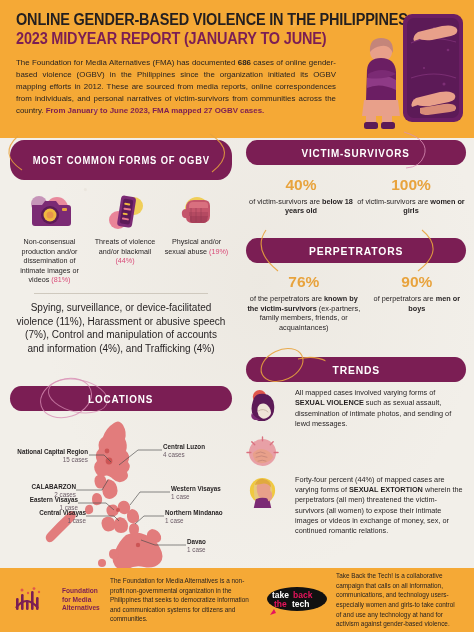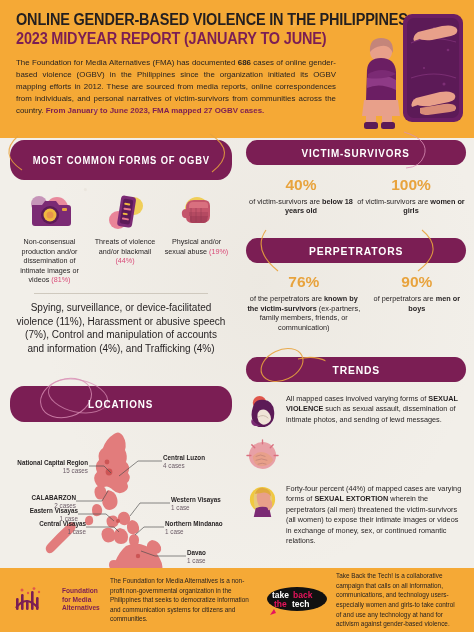--- a/index.html
+++ b/index.html
@@ -78,21 +78,21 @@
   .stat-txt { font-size: 7.3px; color: #231F20; text-align: center; line-height: 1.35; margin-top: 4px; }
   .stat-txt b { font-weight: 700; }
 
   .form-cap { font-size: 7.2px; color: #231F20; text-align: center; line-height: 1.33; }
   .form-cap .pk { color: #D94A78; }
 
   .divider { height: 1px; background: #CFC9BE; margin: 8px 24px 7px 24px; }
   .footnote { font-size: 10px; color: #231F20; text-align: center; line-height: 1.38; padding: 0 6px; }
 
   
-  .trend-row { display: flex; gap: 7px; margin-top: 12px; align-items: flex-start; }
+  .trend-row { display: flex; gap: 16px; margin-top: 6px; align-items: flex-start; }
   .trend-txt { font-size: 7.3px; line-height: 1.42; color: #231F20; flex: 1; }
   .trend-txt b { font-weight: 700; }
   .trend-ico { width: 33px; height: 33px; flex: none; }
 
   
   .maplbl { position: absolute; font-size: 6.3px; color: #231F20; font-weight: 700; line-height: 1.25; white-space: nowrap; }
   .maplbl .cs { display: block; font-weight: 400; color: #6B5B66; }
   .maplbl.r { text-align: right; }
 
   
@@ -216,21 +216,21 @@
         </svg>
         <div class="form-cap">
           <span id="f2a">Physical and/or sexual abuse </span><span class="pk" id="f2b">(19%)</span>
         </div>
       </div>
     </div>
 
     <div class="divider"></div>
     <div class="footnote">Spying, surveillance, or device-facilitated violence (11%), Harassment or abusive speech (7%), Control and manipulation of accounts and information (4%), and Trafficking (4%)</div>
 
-    <div class="banner" style="height:36px;font-size:10.5px;margin-top:30px;">
+    <div class="banner" style="height:25px;font-size:10.5px;margin-top:30px;">
       <svg class="swirl" viewBox="0 0 242 45">
         <ellipse cx="66" cy="22" rx="26" ry="19" stroke="#D98FB5" stroke-width="1" fill="none" opacity=".8" transform="rotate(-18 66 22)"></ellipse>
         <ellipse cx="78" cy="20" rx="30" ry="16" stroke="#D98FB5" stroke-width="1" fill="none" opacity=".7" transform="rotate(12 78 20)"></ellipse>
       </svg>
       <span>LOCATIONS</span>
     </div>
 
     <div style="position:relative;height:152px;margin-top:6px;">
       <svg width="222" height="152" viewBox="0 0 222 152" style="position:absolute;left:0;top:0;">
         <g fill="#E27C7C">
@@ -337,21 +337,21 @@
       <svg class="swirl" viewBox="0 0 240 45">
         <path d="M30 2 q-14 20 12 41" stroke="#E8A33D" stroke-width="1.1" fill="none" opacity=".9"></path>
         <path d="M186 2 q24 20 -4 41" stroke="#E8A33D" stroke-width="1.1" fill="none" opacity=".9"></path>
       </svg>
       <span>PERPETRATORS</span>
     </div>
     <div style="display:flex;gap:6px;margin-top:11px;">
       <div style="flex:1.08;">
         <div class="stat-pct">76%</div>
         <div class="stat-txt">
-          <span id="p0a">of the perpetrators are </span><b id="p0b">known by the victim-survivors</b><span id="p0c"> (ex-partners, family members, friends, or communication)</span>
+          <span id="p0a">of the perpetrators are </span><b id="p0b">known by the victim-survivors</b><span id="p0c"> (ex-partners, family members, friends, or acquaintances)</span>
         </div>
       </div>
       <div style="flex:.92;">
         <div class="stat-pct">90%</div>
         <div class="stat-txt">
           <span id="p1a">of perpetrators are </span><b id="p1b">men or boys</b><span id="p1c"></span>
         </div>
       </div>
     </div>
 

